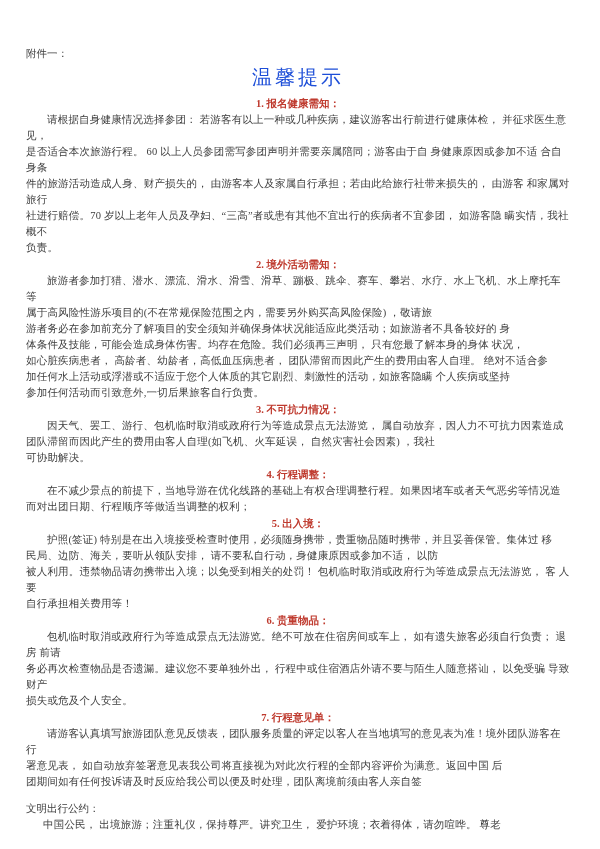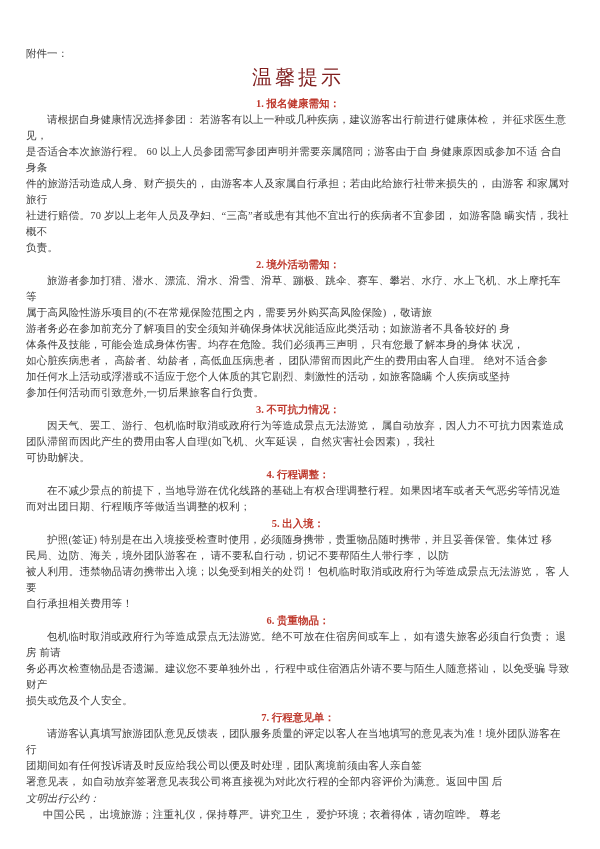--- a/index.html
+++ b/index.html
@@ -21,21 +21,21 @@
   }
   .attachment {
     font-size: 10.5px;
     line-height: 16px;
   }
   .doc-title {
     text-align: center;
     font-size: 20px;
     line-height: 26px;
     letter-spacing: 3px;
-    color: #7f1d1d;
+    color: #1d4ed8;
     margin: 2px 0 6px 0;
   }
   .sec-heading {
     color: var(--heading-red, #bf3a2e);
     font-weight: bold;
     font-size: 10.5px;
     line-height: 16px;
     margin-top: 1px;
     text-align: center;
   }
@@ -43,23 +43,22 @@
     font-size: 10.5px;
     line-height: 16px;
     letter-spacing: 0.2px;
   }
   .line.first {
     text-indent: 2em;
   }
   .conv-heading {
     font-size: 10.5px;
     line-height: 16px;
-    margin-top: 1px;
+    margin-top: 11px;
     color: var(--body-color, #3d3d3d);
-    font-style: italic;
   }
   .conv-line {
     font-size: 10.5px;
     line-height: 16px;
     letter-spacing: 0.2px;
   }
   .conv-line.conv-indent {
     margin-left: 17px;
   }
 </style>
@@ -97,35 +96,35 @@
         <div class="line">可协助解决。</div>
       </section>
       <section class="doc-section">
         <div class="sec-heading">4. 行程调整：</div>
         <div class="line first">在不减少景点的前提下，当地导游在优化线路的基础上有权合理调整行程。如果因堵车或者天气恶劣等情况造</div>
         <div class="line">而对出团日期、行程顺序等做适当调整的权利；</div>
       </section>
       <section class="doc-section">
         <div class="sec-heading">5. 出入境：</div>
         <div class="line first">护照(签证) 特别是在出入境接受检查时使用，必须随身携带，贵重物品随时携带，并且妥善保管。集体过 移</div>
-        <div class="line">民局、边防、海关，境外团队游客在， 请不要私自行动，切记不要帮陌生人带行李， 以防</div>
+        <div class="line">民局、边防、海关，要听从领队安排， 请不要私自行动，身健康原因或参加不适， 以防</div>
         <div class="line">被人利用。违禁物品请勿携带出入境；以免受到相关的处罚！ 包机临时取消或政府行为等造成景点无法游览， 客 人要</div>
         <div class="line">自行承担相关费用等！</div>
       </section>
       <section class="doc-section">
         <div class="sec-heading">6. 贵重物品：</div>
         <div class="line first">包机临时取消或政府行为等造成景点无法游览。绝不可放在住宿房间或车上， 如有遗失旅客必须自行负责； 退房 前请</div>
         <div class="line">务必再次检查物品是否遗漏。建议您不要单独外出， 行程中或住宿酒店外请不要与陌生人随意搭讪， 以免受骗 导致财产</div>
         <div class="line">损失或危及个人安全。</div>
       </section>
       <section class="doc-section">
         <div class="sec-heading">7. 行程意见单：</div>
         <div class="line first">请游客认真填写旅游团队意见反馈表，团队服务质量的评定以客人在当地填写的意见表为准！境外团队游客在 行</div>
+        <div class="line">署意见表， 如自动放弃签署意见表我公司将直接视为对此次行程的全部内容评价为满意。返回中国 后</div>
         <div class="line">团期间如有任何投诉请及时反应给我公司以便及时处理，团队离境前须由客人亲自签</div>
-        <div class="line">署意见表， 如自动放弃签署意见表我公司将直接视为对此次行程的全部内容评价为满意。返回中国 后</div>
       </section>
     </div>
 
   <div class="conv-heading">文明出行公约：</div>
 
   <div id="convention-lines">
       <div class="conv-line conv-indent">中国公民， 出境旅游；注重礼仪，保持尊严。讲究卫生， 爱护环境；衣着得体，请勿喧哗。 尊老</div>
     </div>
 
 </div>

